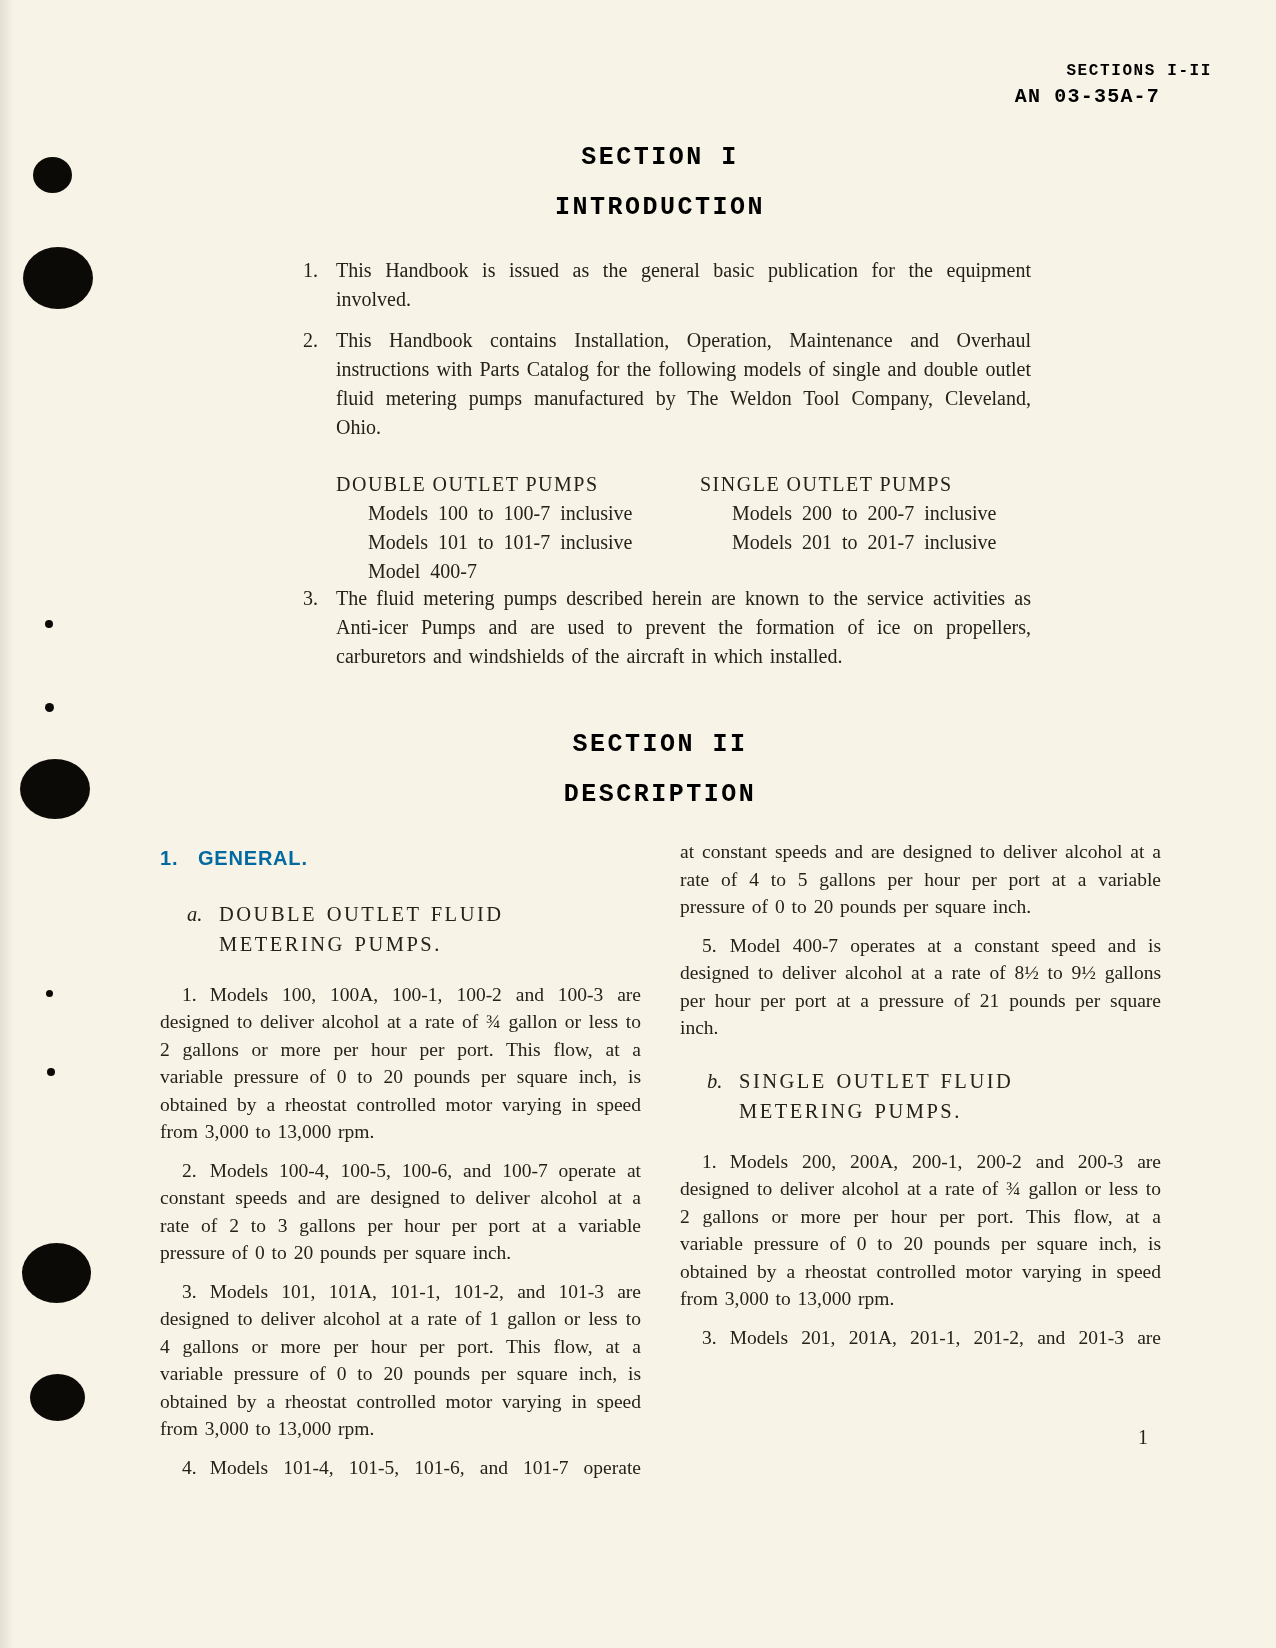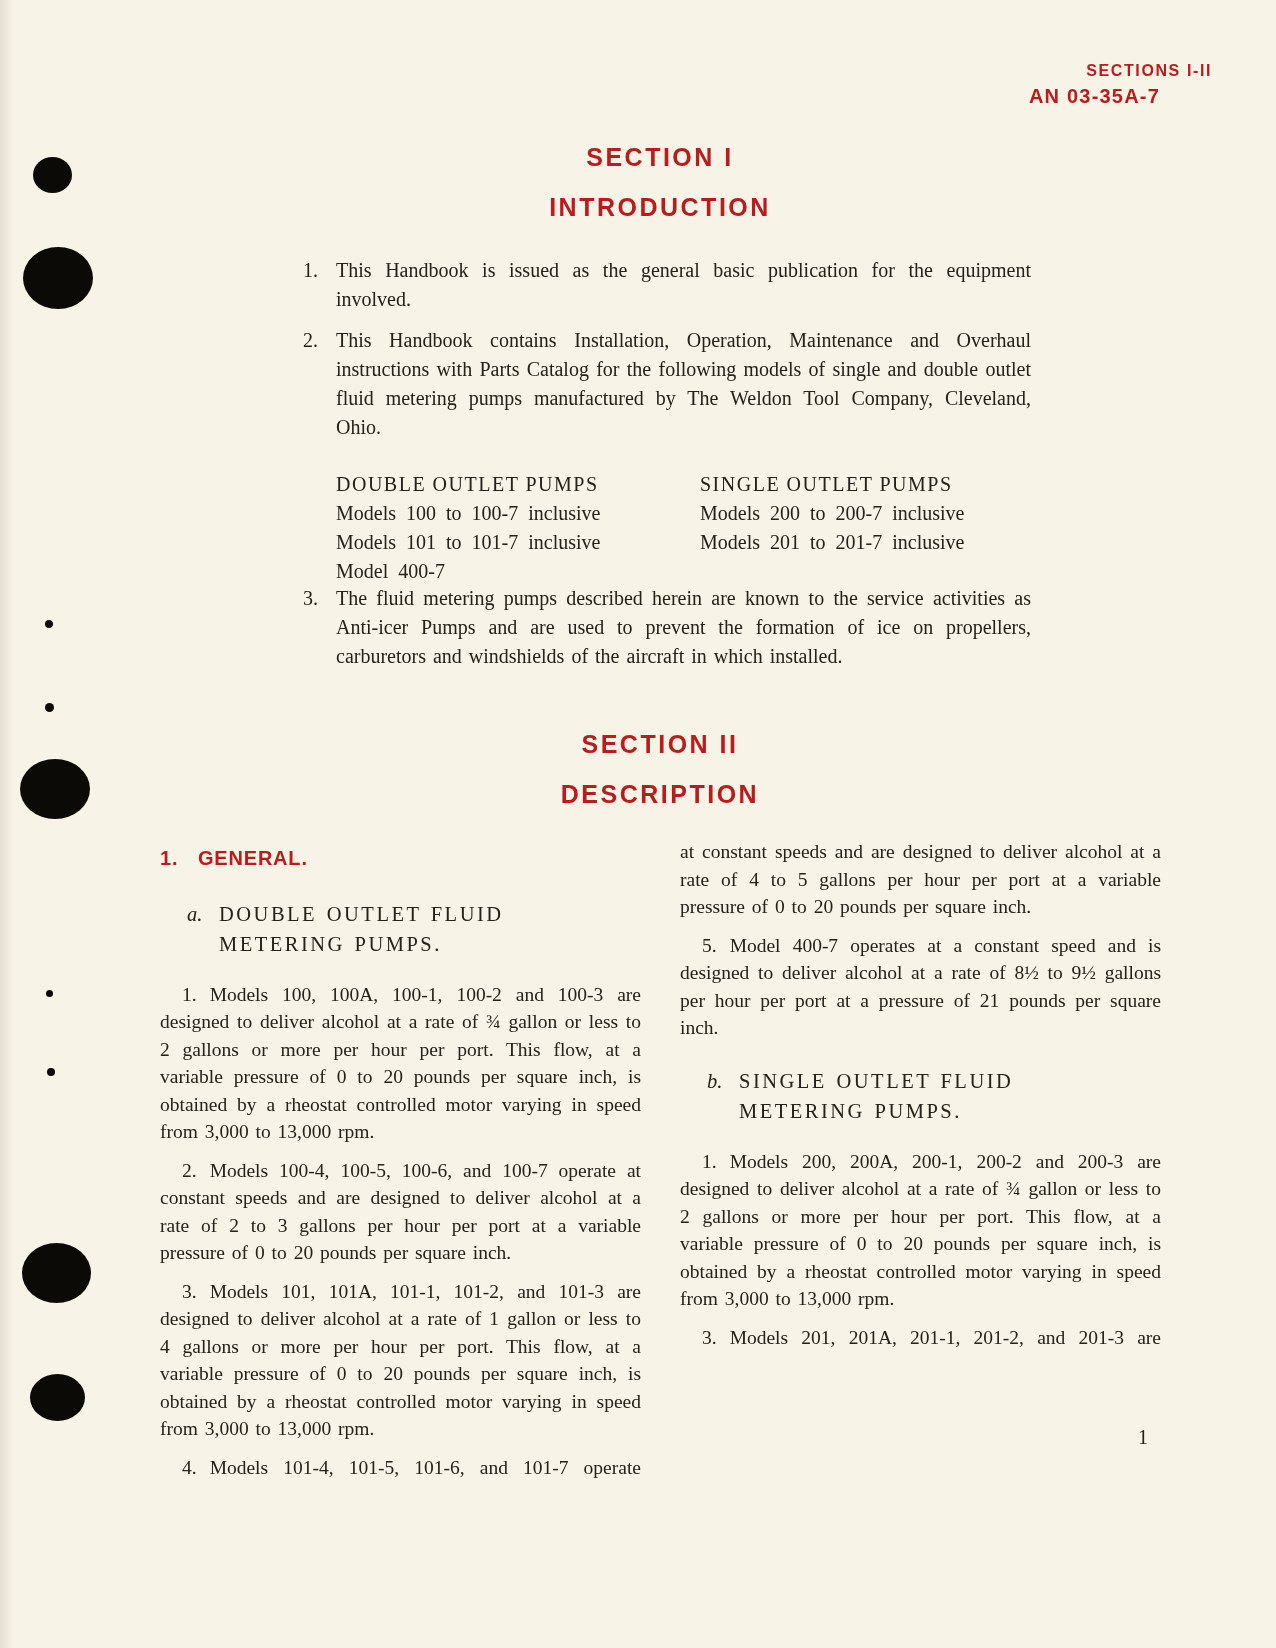--- a/index.html
+++ b/index.html
@@ -8,48 +8,48 @@
     width:1276px;height:1648px;
     background:#f7f3e6;
     overflow:hidden;
     color:#26211a;
   }
   .page::before{ 
     content:"";position:absolute;left:0;top:0;bottom:0;width:14px;
     background:linear-gradient(90deg, rgba(60,50,30,0.10), rgba(60,50,30,0));
     pointer-events:none;
   }
-  .sans{font-family:Liberation Sans, sans-serif;font-weight:bold;color:#b91c1c;}
+  .sans{font-family:Liberation Mono, monospace;font-weight:bold;color:#000000;}
 
   .running-head{position:absolute;top:62px;right:64px;font-size:16px;letter-spacing:1.6px;}
   .doc-number{position:absolute;top:85px;left:160px;width:1000px;text-align:right;font-size:20px;letter-spacing:1.2px;}
   .centered-head{position:absolute;left:160px;width:1000px;text-align:center;font-size:25px;letter-spacing:2.5px;}
   .s1-title{top:143px;}
   .s1-heading{top:193px;}
   .s2-title{top:730px;}
   .s2-heading{top:780px;}
 
   .intro{position:absolute;left:303px;top:256px;width:728px;
          font-family:"Liberation Serif", serif;font-size:20px;line-height:29px;}
   .intro-item{position:relative;padding-left:33px;text-align:justify;margin-bottom:12px;word-spacing:2px;}
   .intro-item .inum{position:absolute;left:0;top:0;}
 
   .pump-lists{position:relative;height:118px;margin-bottom:12px;}
   .pump-col{position:absolute;top:16px;white-space:nowrap;}
   .pump-col.double{left:33px;}
   .pump-col.single{left:397px;}
   .pump-title{letter-spacing:1.5px;}
-  .pump-item{word-spacing:5px;}
+  .pump-item{word-spacing:5px;margin-left:32px;}
 
   .col{position:absolute;width:481px;font-family:"Liberation Serif", serif;
        font-size:19.5px;line-height:27.5px;text-align:justify;word-spacing:2px;}
   .col-left{left:160px;top:845px;}
   .col-right{left:680px;top:838px;}
 
-  .general-head{font-family:"Liberation Sans", sans-serif;font-weight:bold;color:#b91c1c;
+  .general-head{font-family:"Liberation Sans", sans-serif;font-weight:bold;color:#0369a1;
                 font-size:20px;letter-spacing:0.8px;margin-bottom:26px;text-align:left;}
   .general-head .gnum{display:inline-block;width:38px;}
 
   .subhead{display:flex;margin-left:27px;margin-bottom:22px;line-height:30px;
            font-size:20.5px;letter-spacing:2.5px;text-align:left;}
   .subhead .letter{font-style:italic;letter-spacing:0;width:32px;flex:none;}
   .sub-line{display:block;}
 
   .body{margin:0 0 11px 0;text-indent:22px;}
   .body .pnum{margin-right:13px;}

